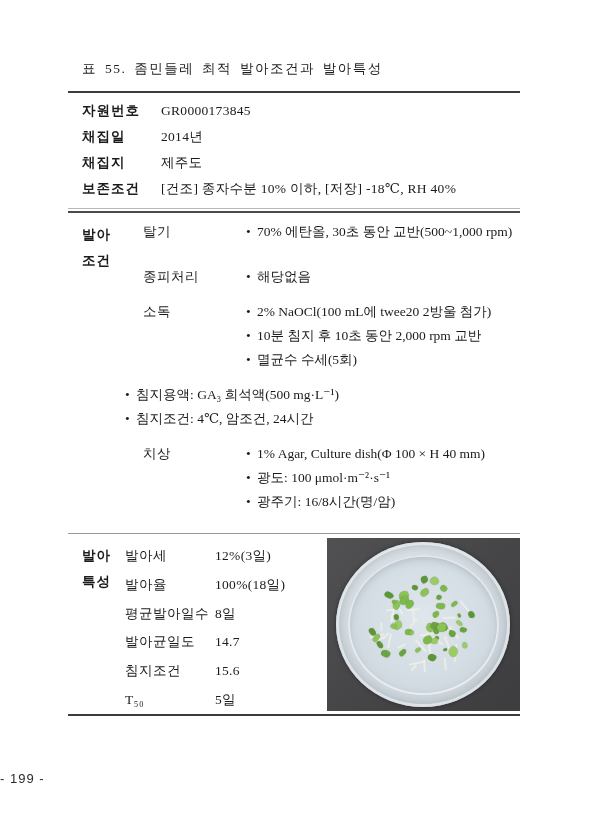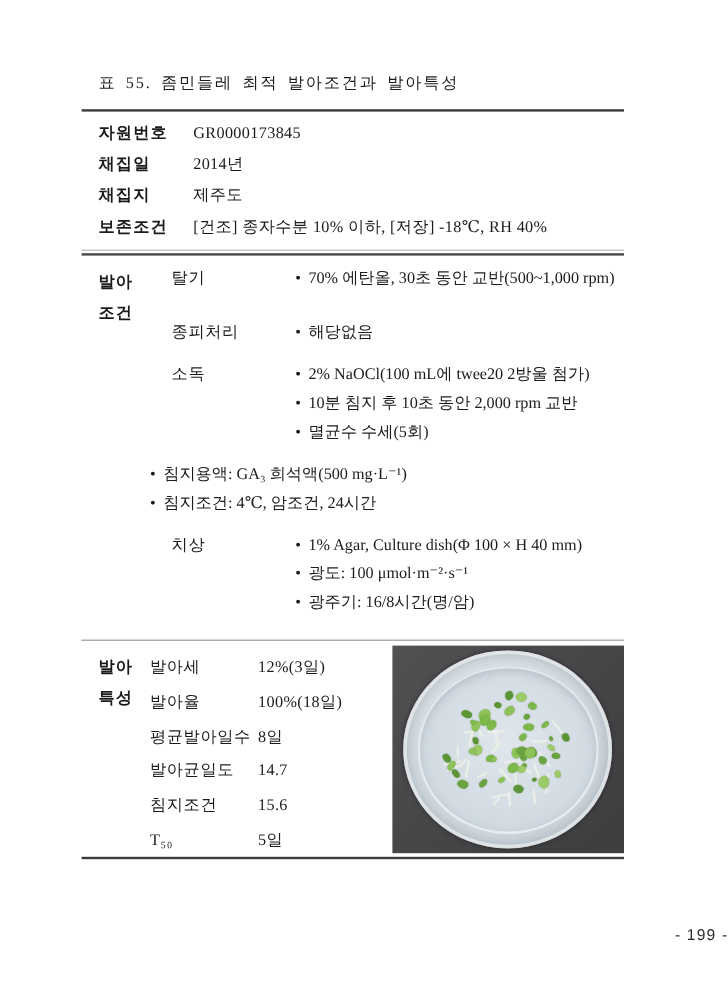--- a/index.html
+++ b/index.html
@@ -65,21 +65,21 @@
   .dish-inner {
     position:absolute; left:21px; top:17px; width:151px; height:140px; border-radius:50%;
     background:radial-gradient(circle at 50% 45%, #dfe6ec 0%, #d4dde4 55%, #c6d0d8 100%);
     box-shadow: inset 0 0 0 2px rgba(255,255,255,0.6), inset 0 3px 9px rgba(100,112,124,0.35);
   }
   .seed { position:absolute; }
   .leaf { border-radius:62% 38% 55% 45%; }
   .root { border-radius:2px; opacity:0.85; }
 
   .page-number {
-    position:absolute; left:0; right:0; top:771px; text-align:right;
+    position:absolute; left:0; right:0; top:771px; text-align:left;
     font-size:13px; letter-spacing:1px;
     font-family:"Liberation Sans","DejaVu Sans",sans-serif;
     color:#2a2a2a;
   }
 </style>
 </head>
 <body>
 
 <div class="page">
 

